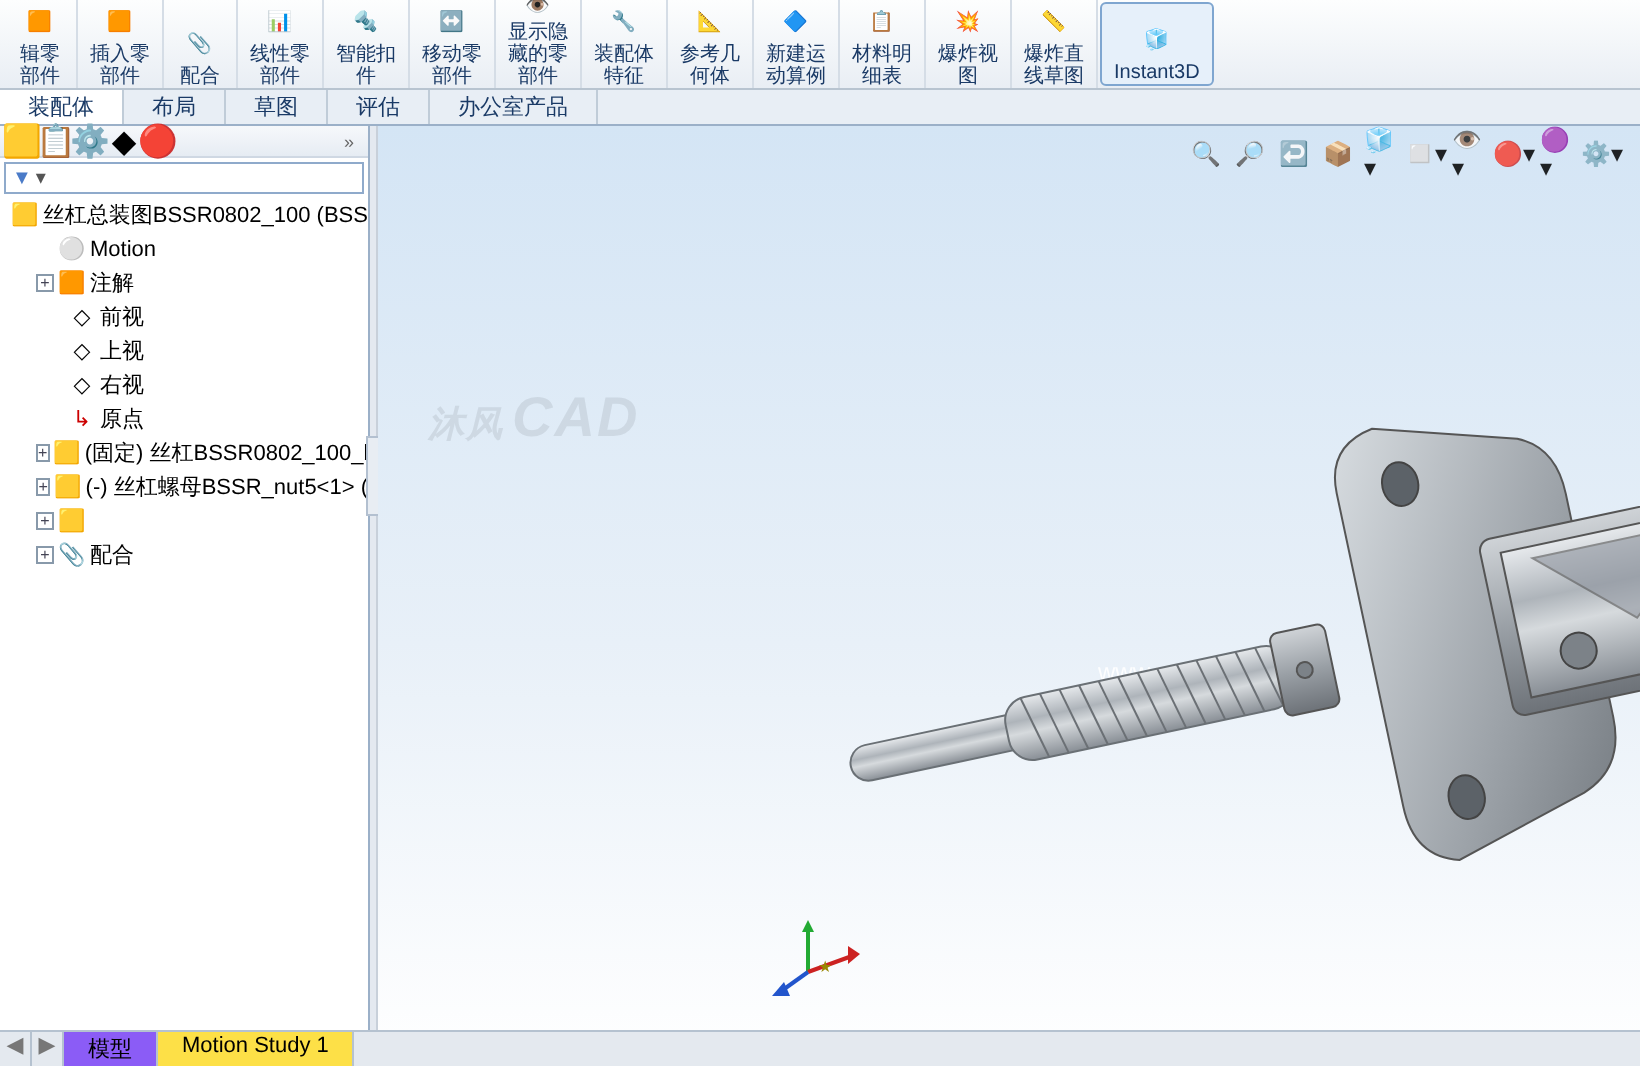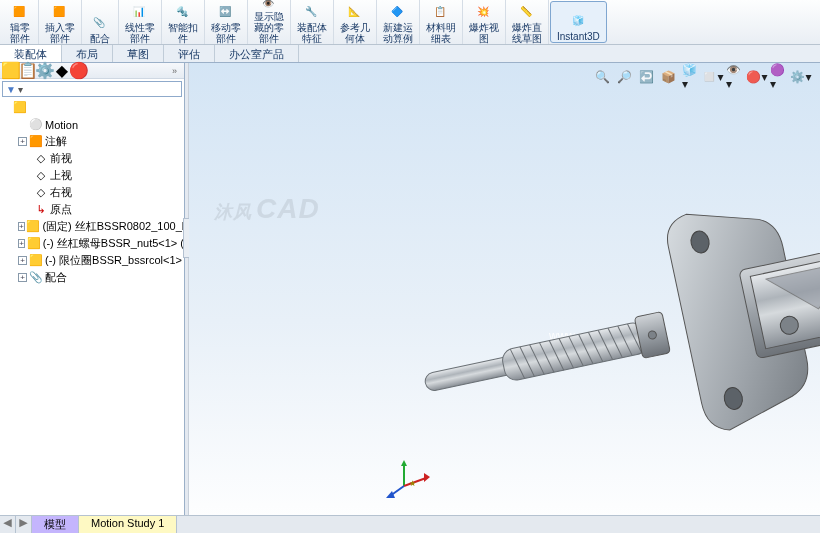--- a/index.html
+++ b/index.html
@@ -51,22 +51,22 @@
 
 .watermark { position:absolute; top:130px; left:25px; font-size:28px; font-weight:bold; font-style:italic; color:rgba(140,150,160,.22); letter-spacing:1px;}
 .watermark small{ font-size:18px; margin-right:4px;}
 .watermark2 { position:absolute; top:266px; left:360px; font-size:12px; color:rgba(255,255,255,.9);}
 
 .triad { position:absolute; bottom:35px; left:195px; width:50px; height:40px;}
 .triad svg { overflow:visible;}
 
 
 .bottom-tabs { position:absolute; left:0; bottom:0; height:18px; display:flex; font-size:11px; background:#e4e9ef; width:100%; border-top:1px solid #b5c2d0;}
-.bottom-tabs .bt { padding:1px 12px; border-right:1px solid #b5c2d0; cursor:pointer; background: #fef9c3;}
-.bottom-tabs .bt.active { background:#c4b5fd;}
+.bottom-tabs .bt { padding:1px 12px; border-right:1px solid #b5c2d0; cursor:pointer; background: #fde047;}
+.bottom-tabs .bt.active { background:#8b5cf6;}
 .bottom-tabs .nav { width:16px; text-align:center; border-right:1px solid #b5c2d0; color:#777; cursor:pointer;}
 
 
 .model { position:absolute; top:130px; left:230px; width:570px; height:260px;}
 
 </style>
 </head>
 <body>
 
 <div class="ribbon">
@@ -122,20 +122,21 @@
       <div class="ft-filter-box">
         <span class="funnel">▼</span>
         <span>▾</span>
       </div>
     </div>
 
     <div class="tree">
       <div class="tree-row">
           <span class="exp none"></span>
           <span class="tico">🟨</span>
+          <span>丝杠总装图BSSR0802_100  (BSS</span>
         </div>
       <div class="tree-row ind1">
           <span class="exp none"></span>
           <span class="tico">⚪</span>
           <span>Motion</span>
         </div>
       <div class="tree-row ind1">
           <span class="exp">+</span>
           <span class="tico">🟧</span>
           <span>注解</span>
@@ -162,21 +163,20 @@
           <span>(固定) 丝杠BSSR0802_100_b·</span>
         </div>
       <div class="tree-row ind1">
           <span class="exp">+</span>
           <span class="tico">🟨</span>
           <span>(-) 丝杠螺母BSSR_nut5&lt;1&gt; (</span>
         </div>
       <div class="tree-row ind1">
           <span class="exp">+</span>
           <span class="tico">🟨</span>
-          <span>(-) 限位圈BSSR_bssrcol&lt;1&gt;</span>
         </div>
       <div class="tree-row ind1">
           <span class="exp">+</span>
           <span class="tico">📎</span>
           <span>配合</span>
         </div>
     </div>
 
     <div class="h-scroll">
       <div class="arrow">◀</div>

